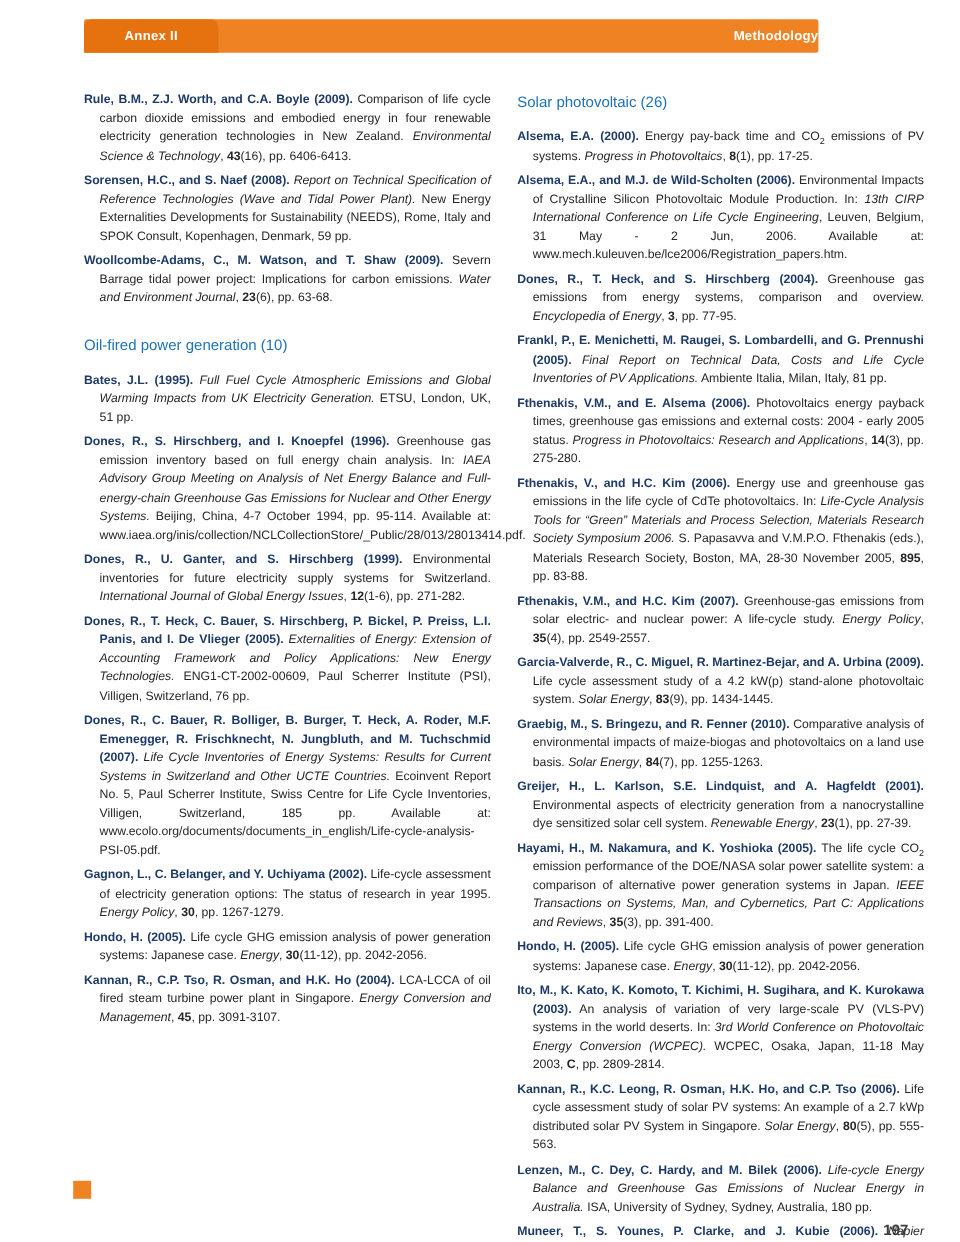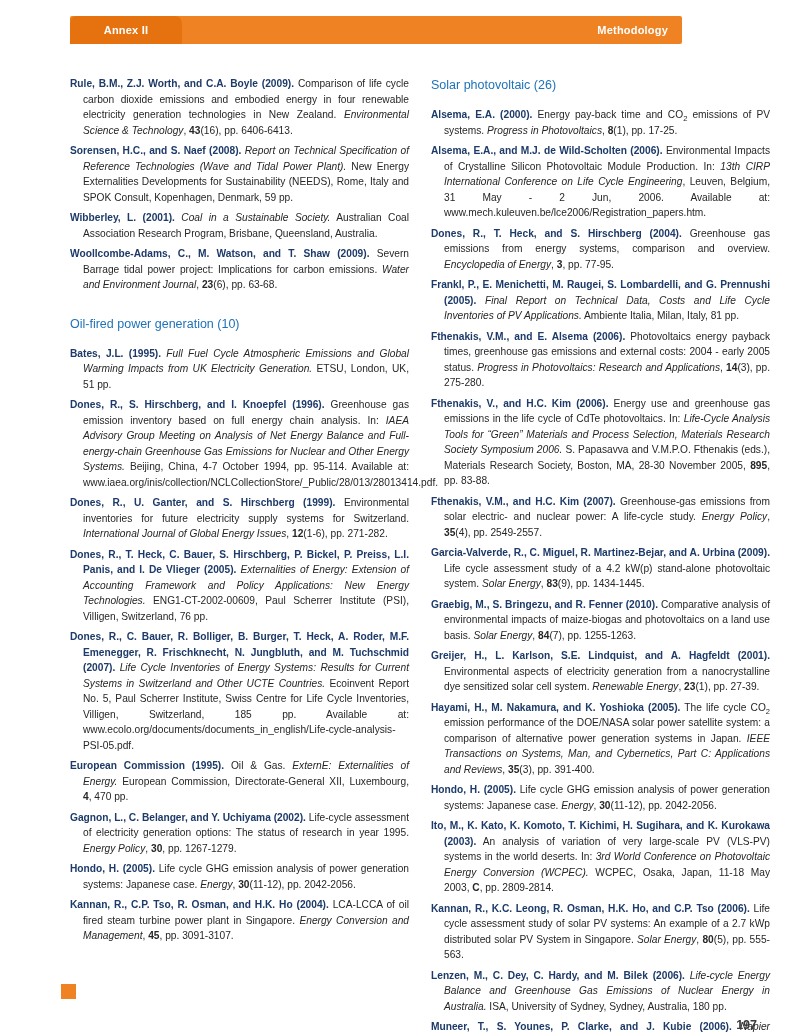--- a/index.html
+++ b/index.html
@@ -36,21 +36,20 @@
   .header-text {
     color: #ffffff;
     font-size: 11px;
     font-weight: bold;
     letter-spacing: 0.2px;
   }
   .header-title {
     position: absolute;
     right: 0; top: 0; height: 100%;
     display: flex; align-items: center;
-    padding-right: 14px;
   }
 
   
   .content {
     position: absolute;
     left: 70px; top: 76px;
     width: 700px;
     display: flex;
     gap: 22px;
   }
@@ -106,31 +105,29 @@
     <div class="header-title">
       <span class="header-text">Methodology</span>
     </div>
   </header>
 
   <main class="content">
     <section class="col">
       <div>
           <p class="ref"><strong>Rule, B.M., Z.J. Worth, and C.A. Boyle (2009).</strong><span> Comparison of life cycle carbon dioxide emissions and embodied energy in four renewable electricity generation technologies in New Zealand. </span><em>Environmental Science &amp; Technology</em><span>, </span><strong class="vol">43</strong><span>(16), pp. 6406-6413.</span></p>
           <p class="ref"><strong>Sorensen, H.C., and S. Naef (2008).</strong><span> </span><em>Report on Technical Specification of Reference Technologies (Wave and Tidal Power Plant).</em><span> New Energy Externalities Developments for Sustainability (NEEDS), Rome, Italy and SPOK Consult, Kopenhagen, Denmark, 59 pp.</span></p>
-          <p class="ref"><strong>Wibberley, L. (2001).</strong><span> </span><em>Coal in a Sustainable Society.</em><span> Australian Coal Association Research Program, Brisbane, Queensland, Australia.</span></p>
           <p class="ref"><strong>Woollcombe-Adams, C., M. Watson, and T. Shaw (2009).</strong><span> Severn Barrage tidal power project: Implications for carbon emissions. </span><em>Water and Environment Journal</em><span>, </span><strong class="vol">23</strong><span>(6), pp. 63-68.</span></p>
         </div>
       <h2 class="section-heading">Oil-fired power generation (10)</h2>
       <div>
           <p class="ref"><strong>Bates, J.L. (1995).</strong><span> </span><em>Full Fuel Cycle Atmospheric Emissions and Global Warming Impacts from UK Electricity Generation.</em><span> ETSU, London, UK, 51 pp.</span></p>
           <p class="ref"><strong>Dones, R., S. Hirschberg, and I. Knoepfel (1996).</strong><span> Greenhouse gas emission inventory based on full energy chain analysis. In: </span><em>IAEA Advisory Group Meeting on Analysis of Net Energy Balance and Full-energy-chain Greenhouse Gas Emissions for Nuclear and Other Energy Systems.</em><span> Beijing, China, 4-7 October 1994, pp. 95-114. Available at: www.iaea.org/inis/collection/NCLCollectionStore/_Public/28/013/28013414.pdf.</span></p>
           <p class="ref"><strong>Dones, R., U. Ganter, and S. Hirschberg (1999).</strong><span> Environmental inventories for future electricity supply systems for Switzerland. </span><em>International Journal of Global Energy Issues</em><span>, </span><strong class="vol">12</strong><span>(1-6), pp. 271-282.</span></p>
           <p class="ref"><strong>Dones, R., T. Heck, C. Bauer, S. Hirschberg, P. Bickel, P. Preiss, L.I. Panis, and I. De Vlieger (2005).</strong><span> </span><em>Externalities of Energy: Extension of Accounting Framework and Policy Applications: New Energy Technologies.</em><span> ENG1-CT-2002-00609, Paul Scherrer Institute (PSI), Villigen, Switzerland, 76 pp.</span></p>
           <p class="ref"><strong>Dones, R., C. Bauer, R. Bolliger, B. Burger, T. Heck, A. Roder, M.F. Emenegger, R. Frischknecht, N. Jungbluth, and M. Tuchschmid (2007).</strong><span> </span><em>Life Cycle Inventories of Energy Systems: Results for Current Systems in Switzerland and Other UCTE Countries.</em><span> Ecoinvent Report No. 5, Paul Scherrer Institute, Swiss Centre for Life Cycle Inventories, Villigen, Switzerland, 185 pp. Available at: www.ecolo.org/documents/documents_in_english/Life-cycle-analysis-PSI-05.pdf.</span></p>
-          <p class="ref"><strong>European Commission (1995).</strong><span> Oil &amp; Gas. </span><em>ExternE: Externalities of Energy.</em><span> European Commission, Directorate-General XII, Luxembourg, </span><strong class="vol">4</strong><span>, 470 pp.</span></p>
           <p class="ref"><strong>Gagnon, L., C. Belanger, and Y. Uchiyama (2002).</strong><span> Life-cycle assessment of electricity generation options: The status of research in year 1995. </span><em>Energy Policy</em><span>, </span><strong class="vol">30</strong><span>, pp. 1267-1279.</span></p>
           <p class="ref"><strong>Hondo, H. (2005).</strong><span> Life cycle GHG emission analysis of power generation systems: Japanese case. </span><em>Energy</em><span>, </span><strong class="vol">30</strong><span>(11-12), pp. 2042-2056.</span></p>
           <p class="ref"><strong>Kannan, R., C.P. Tso, R. Osman, and H.K. Ho (2004).</strong><span> LCA-LCCA of oil fired steam turbine power plant in Singapore. </span><em>Energy Conversion and Management</em><span>, </span><strong class="vol">45</strong><span>, pp. 3091-3107.</span></p>
         </div>
     </section>
 
     <section class="col">
       <h2 class="section-heading first">Solar photovoltaic (26)</h2>
       <div>
           <p class="ref"><strong>Alsema, E.A. (2000).</strong><span> Energy pay-back time and CO</span><sub>2</sub><span> emissions of PV systems. </span><em>Progress in Photovoltaics</em><span>, </span><strong class="vol">8</strong><span>(1), pp. 17-25.</span></p>

